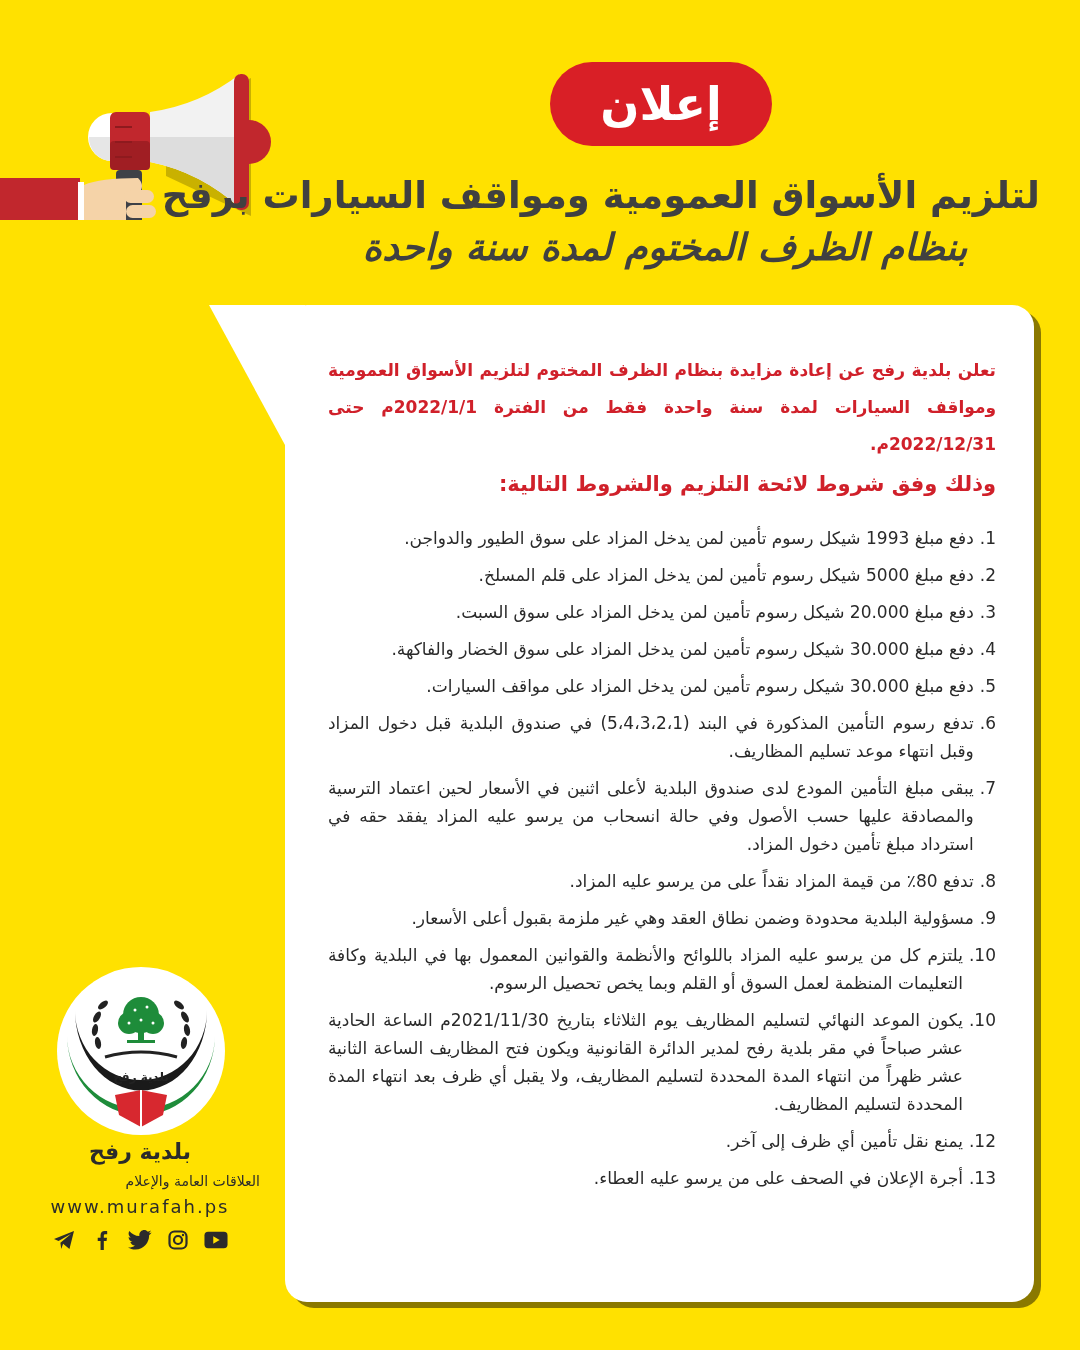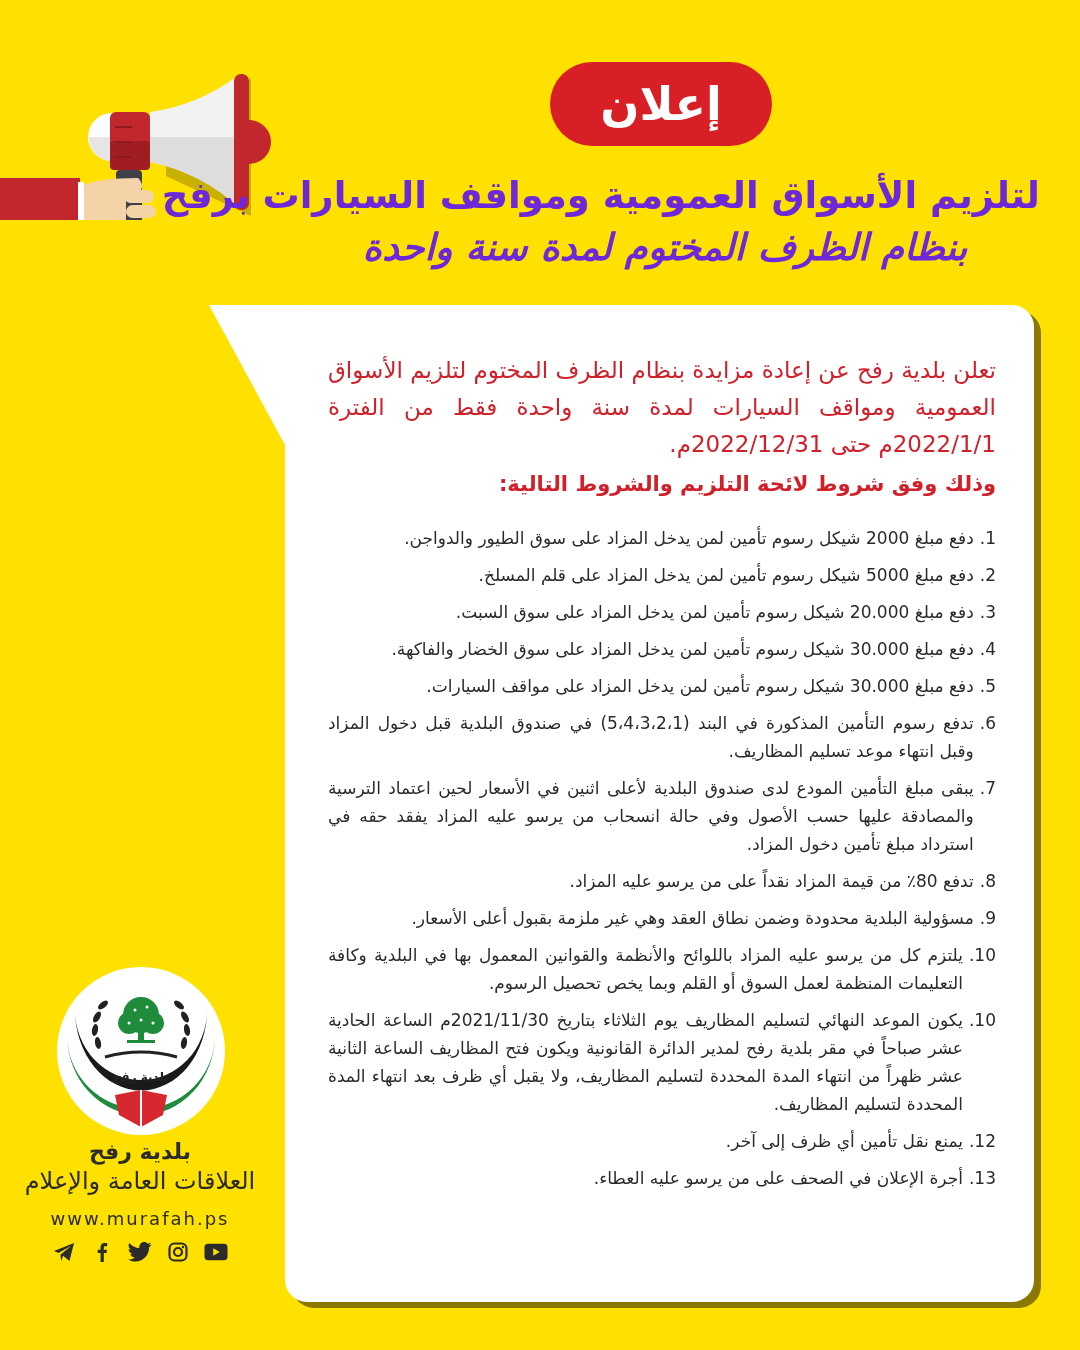--- a/index.html
+++ b/index.html
@@ -19,42 +19,42 @@
     display: flex; align-items: center; justify-content: center;
     color: #fff; font-weight: bold; font-size: 46px;
     font-family: "DejaVu Sans", sans-serif;
     text-align: right;
   }
 
   
   .title {
     position: absolute; left: 290px; top: 170px; width: 750px;
     text-align: center; direction: rtl;
-    color: #6d28d9; font-weight: bold; font-family: "DejaVu Sans", sans-serif;
+    color: #404040; font-weight: bold; font-family: "DejaVu Sans", sans-serif;
   }
   .title .line1 { font-size: 37px; line-height: 52px; white-space: nowrap; }
   .title .line2 { font-size: 37px; line-height: 52px; white-space: nowrap; font-style: italic; }
 
   
   .bubble-shadow {
     position: absolute; left: 292px; top: 311px; width: 749px; height: 997px;
     background: #8A7800; border-radius: 22px;
   }
   .bubble {
     position: absolute; left: 285px; top: 305px; width: 749px; height: 997px;
     background: #ffffff; border-radius: 22px;
   }
   .bubble-tail { position: absolute; left: 205px; top: 305px; width: 100px; height: 140px; }
 
   .content {
     position: absolute; left: 328px; top: 352px; width: 668px;
     direction: rtl; text-align: justify;
   }
   .intro {
-    color: #D0202A; font-weight: normal; font-size: 23px; line-height: 37px;
+    color: #D0202A; font-weight: bold; font-size: 17px; line-height: 37px;
     text-align-last: right;
   }
   .intro-sub {
     color: #D0202A; font-weight: bold; font-size: 21px; line-height: 36px;
     margin-top: 3px; 
   }
   .terms { list-style: none; margin-top: 22px; }
   .terms li {
     display: flex; color: #2A2A2A; font-size: 17px; line-height: 28px;
     margin-bottom: 9px;
@@ -62,23 +62,23 @@
   .terms li .num { flex: 0 0 auto; margin-left: 6px; white-space: nowrap; }
   .terms li .txt { flex: 1 1 auto; text-align: justify; text-align-last: right; }
 
   
   .logo { position: absolute; left: 55px; top: 965px; width: 172px; height: 172px; }
   .footer {
     position: absolute; left: 20px; top: 1137px; width: 240px;
     text-align: center; color: #2B2B2B;
   }
   .footer .org { font-size: 22px; font-weight: bold; line-height: 30px; direction: rtl; }
-  .footer .dept { font-size: 24px; line-height: 28px; direction: rtl; }
+  .footer .dept { font-size: 14px; line-height: 28px; direction: rtl; text-align: right; }
   .footer .url {
-    font-size: 18px; letter-spacing: 2px; margin-top: 12px; line-height: 24px;
+    font-size: 18px; letter-spacing: 2px; line-height: 24px;
     font-family: "DejaVu Sans", sans-serif;
   }
   .social { display: flex; justify-content: center; gap: 14px; margin-top: 10px; }
   .social span { width: 24px; height: 22px; display: inline-flex; align-items: center; justify-content: center; }
 </style>
 </head>
 <body>
 
 <svg class="megaphone" viewBox="0 0 290 160">
 
@@ -124,21 +124,21 @@
   <path d="M4 0 L100 0 L100 140 L80 140 Z" fill="#ffffff"></path>
 </svg>
 <div class="bubble"></div>
 
 <div class="content">
   <p class="intro">تعلن بلدية رفح عن إعادة مزايدة بنظام الظرف المختوم لتلزيم الأسواق العمومية ومواقف السيارات لمدة سنة واحدة فقط من الفترة 2022/1/1م حتى 2022/12/31م.</p>
   <p class="intro-sub">وذلك وفق شروط لائحة التلزيم والشروط التالية:</p>
   <ol class="terms">
     <li>
         <span class="num">1.</span>
-        <span class="txt">دفع مبلغ 2000 شيكل رسوم تأمين لمن يدخل المزاد على سوق الطيور والدواجن.</span>
+        <span class="txt">دفع مبلغ 1993 شيكل رسوم تأمين لمن يدخل المزاد على سوق الطيور والدواجن.</span>
       </li>
     <li>
         <span class="num">2.</span>
         <span class="txt">دفع مبلغ 5000 شيكل رسوم تأمين لمن يدخل المزاد على قلم المسلخ.</span>
       </li>
     <li>
         <span class="num">3.</span>
         <span class="txt">دفع مبلغ 20.000 شيكل رسوم تأمين لمن يدخل المزاد على سوق السبت.</span>
       </li>
     <li>

